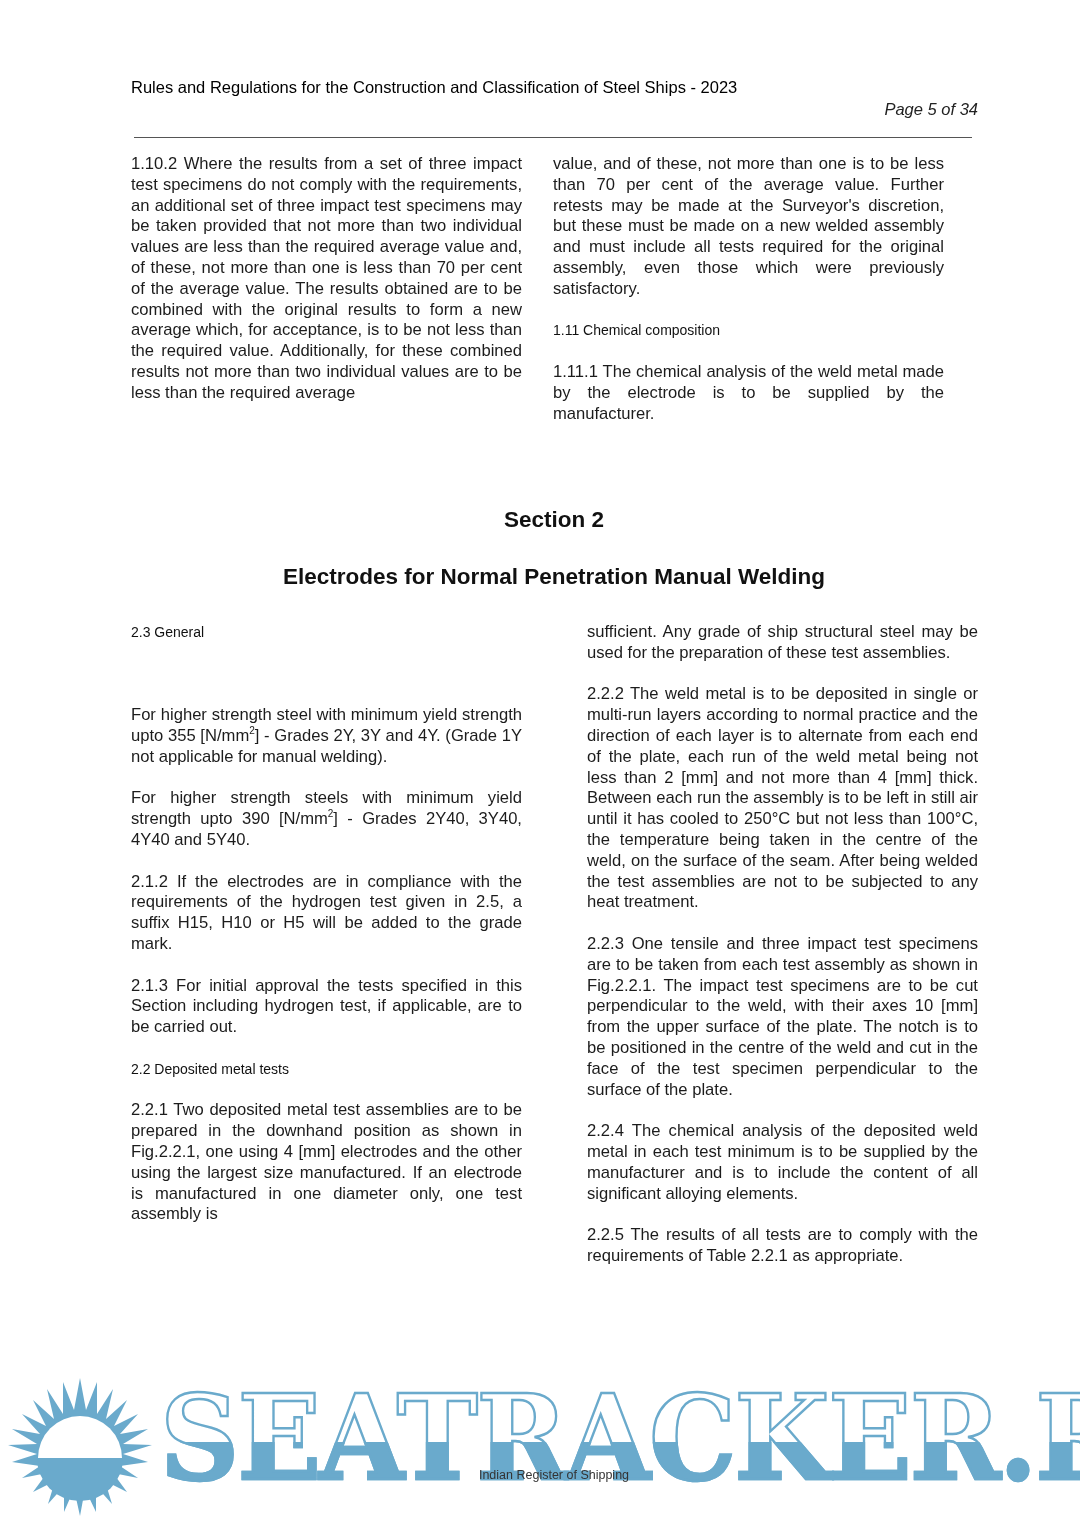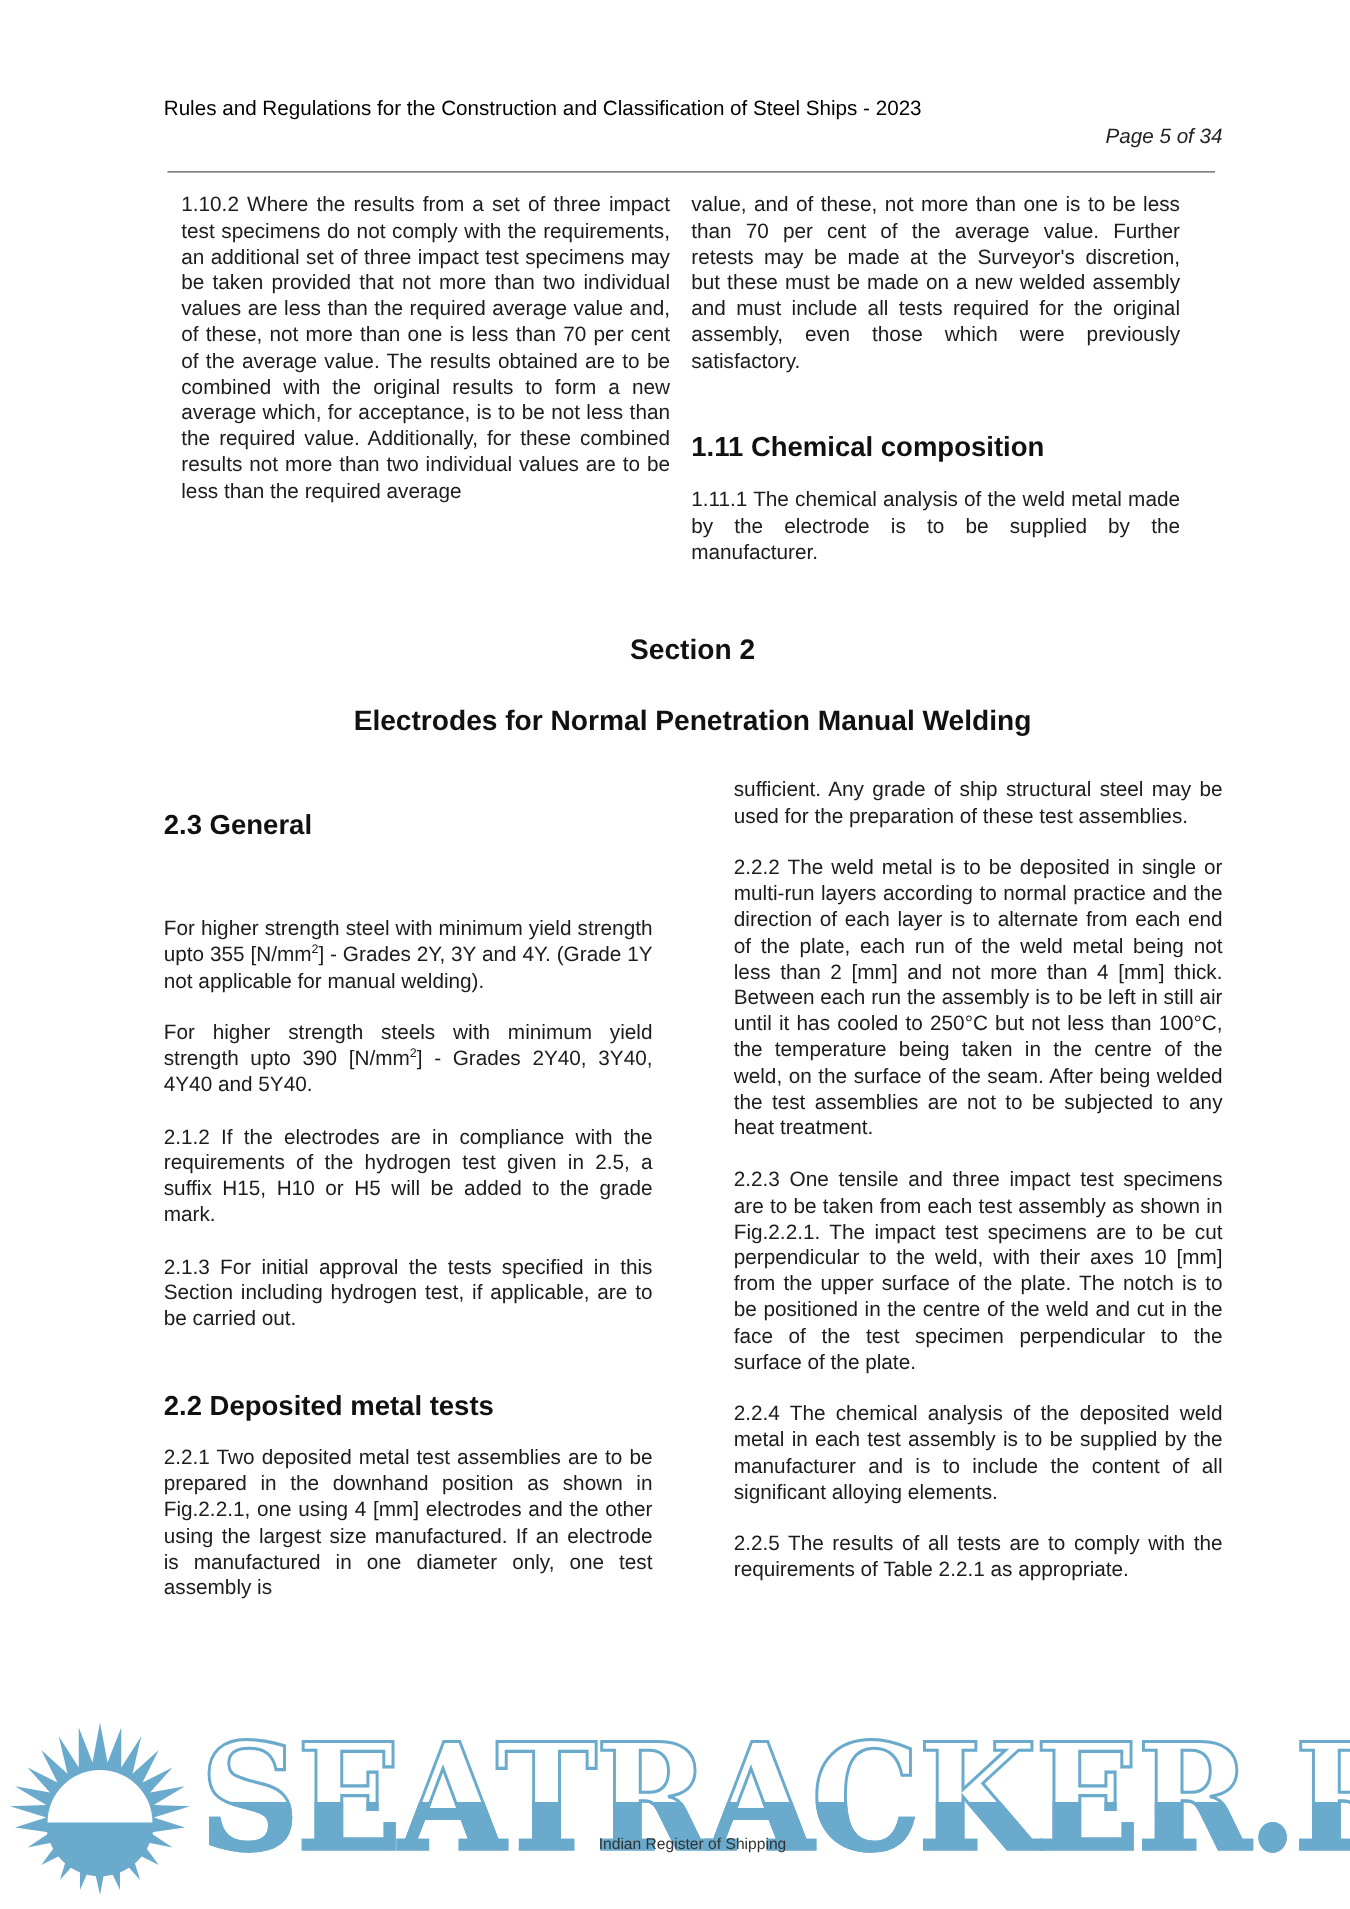--- a/index.html
+++ b/index.html
@@ -19,24 +19,24 @@
     position: absolute; left: 134px; top: 137px; width: 838px; height: 1px;
     background: #555;
   }
 
   .col {
     position: absolute; width: 391px;
     font-size: 16.6px; line-height: 20.8px; color: #1c1c1c;
   }
   .col p { text-align: justify; text-align-last: left; }
   .col .gap { height: 20.8px; }
-  .col h3 { font-size: 22px; font-weight: bold; line-height: 20.8px; color: #111; margin-top: 28px; }
+  .col h3 { font-size: 14px; font-weight: normal; line-height: 20.8px; color: #111; }
   sup { font-size: 10px; line-height: 0; vertical-align: super; }
 
-  .col-left-top  { left: 145px; top: 154px; }
+  .col-left-top  { left: 131px; top: 154px; }
   .col-right-top { left: 553px; top: 154px; }
   .col-left-bot  { left: 131px; top: 622px; }
   .col-right-bot { left: 587px; top: 622px; }
 
   .section-num {
     position: absolute; left: 0; width: 1108px; top: 507px; text-align: center;
     font-size: 22.5px; font-weight: bold; color: #111;
   }
   .section-title {
     position: absolute; left: 0; width: 1108px; top: 564px; text-align: center;
@@ -100,21 +100,21 @@
   <p>2.2.1 Two deposited metal test assemblies are to be prepared in the downhand position as shown in Fig.2.2.1, one using 4 [mm] electrodes and the other using the largest size manufactured. If an electrode is manufactured in one diameter only, one test assembly is</p>
 </div>
 
 <div class="col col-right-bot">
   <p>sufficient. Any grade of ship structural steel may be used for the preparation of these test assemblies.</p>
   <div class="gap"></div>
   <p>2.2.2 The weld metal is to be deposited in single or multi-run layers according to normal practice and the direction of each layer is to alternate from each end of the plate, each run of the weld metal being not less than 2 [mm] and not more than 4 [mm] thick. Between each run the assembly is to be left in still air until it has cooled to 250°C but not less than 100°C, the temperature being taken in the centre of the weld, on the surface of the seam. After being welded the test assemblies are not to be subjected to any heat treatment.</p>
   <div class="gap"></div>
   <p>2.2.3 One tensile and three impact test specimens are to be taken from each test assembly as shown in Fig.2.2.1. The impact test specimens are to be cut perpendicular to the weld, with their axes 10 [mm] from the upper surface of the plate. The notch is to be positioned in the centre of the weld and cut in the face of the test specimen perpendicular to the surface of the plate.</p>
   <div class="gap"></div>
-  <p>2.2.4 The chemical analysis of the deposited weld metal in each test assembly is to be supplied by the manufacturer and is to include the content of all significant alloying elements.</p>
+  <p>2.2.4 The chemical analysis of the deposited weld metal in each test minimum is to be supplied by the manufacturer and is to include the content of all significant alloying elements.</p>
   <div class="gap"></div>
   <p>2.2.5 The results of all tests are to comply with the requirements of Table 2.2.1 as appropriate.</p>
 </div>
 
 <div class="watermark">
   <svg class="wm-sun" viewBox="0 0 160 150">
     <defs>
       <clipPath id="upperHalf">
           <rect x="0" y="0" width="160" height="88"></rect>
         </clipPath>

